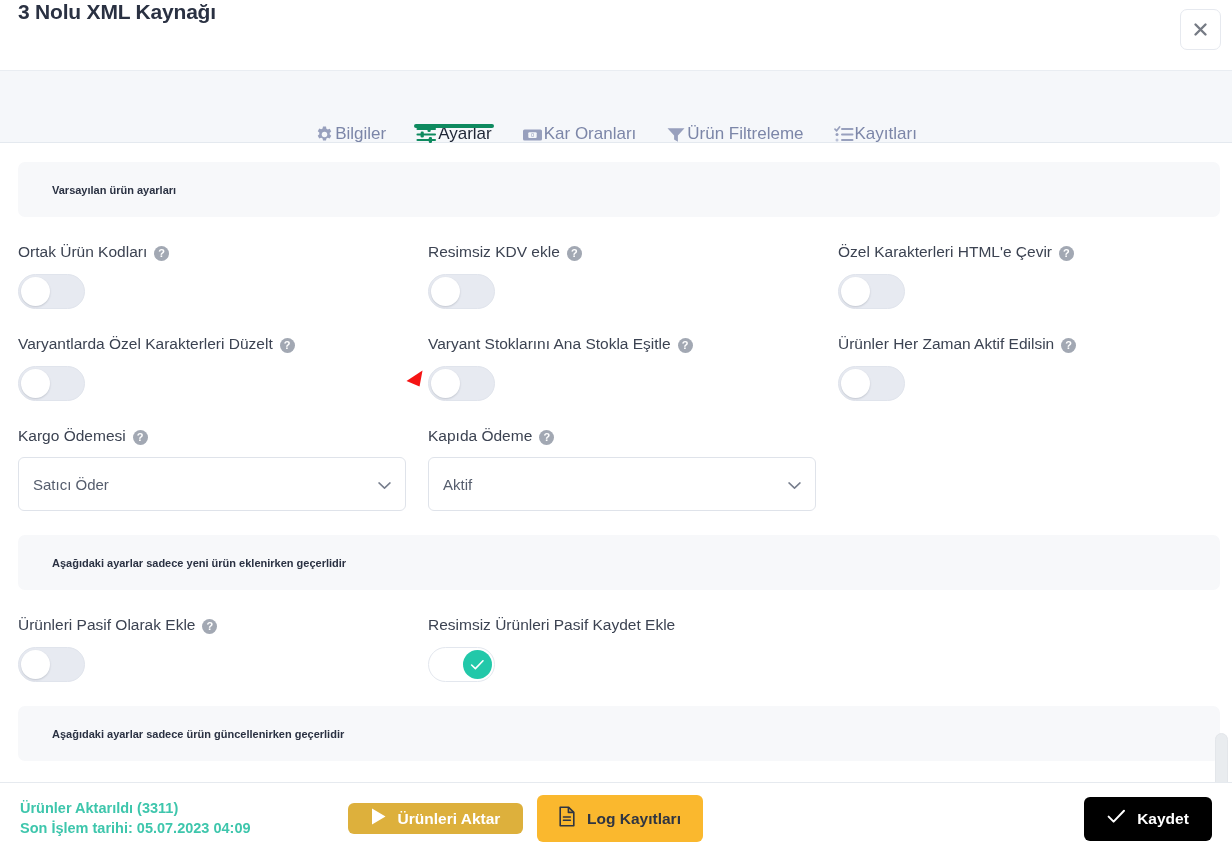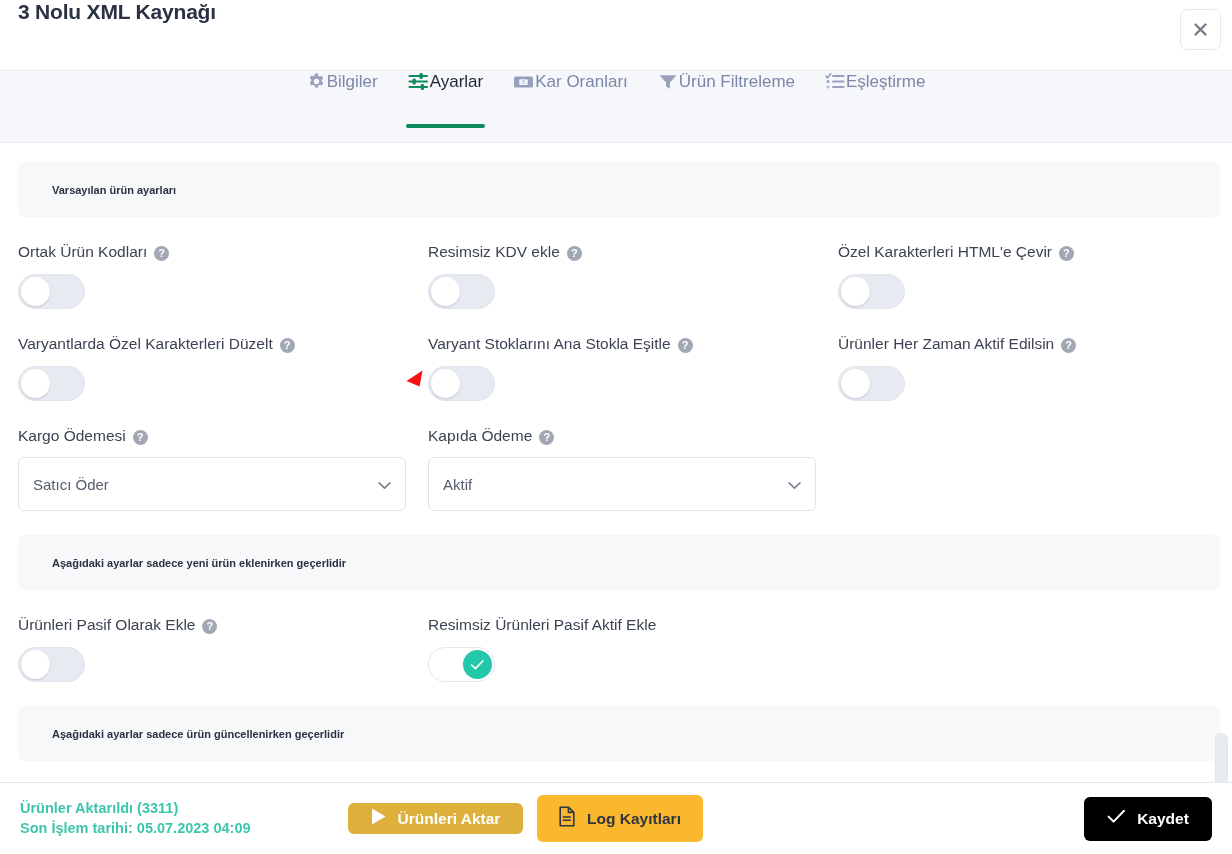--- a/index.html
+++ b/index.html
@@ -41,21 +41,21 @@
   .tabbar {
     height: 72px;
     background: #f5f7fa;
     border-bottom: 1px solid #e4e9ef;
     display: flex; align-items: center; justify-content: center;
     gap: 26px;
     padding-top: 2px;
   }
   .tab {
     position: relative;
-    display: flex; align-items: flex-start; gap: 1px;
+    display: flex; align-items: flex-end; gap: 1px;
     height: 72px;
     padding: 0 2px;
     font-size: 17px;
     color: #7c86a8;
     cursor: pointer;
     white-space: nowrap;
   }
   .tab .tab-ico { display:flex; align-items:center; }
   .tab.active { color: #1f2636; font-weight: 500; }
   .tab.active::after {
@@ -265,21 +265,21 @@
           <g stroke="#98a0bd" stroke-width="2" stroke-linecap="round">
             <line x1="8" y1="4" x2="18.5" y2="4"></line>
             <line x1="8" y1="9.5" x2="18.5" y2="9.5"></line>
             <line x1="8" y1="15" x2="18.5" y2="15"></line>
           </g>
           <path d="M1 4.2 L2.6 5.8 L5.6 1.9" stroke="#98a0bd" stroke-width="1.7" fill="none" stroke-linecap="round" stroke-linejoin="round"></path>
           <circle cx="3" cy="9.5" r="1.5" fill="#98a0bd"></circle>
           <circle cx="3" cy="15" r="1.5" fill="#b9c0d6"></circle>
         </svg>
       </span>
-      <span>Eşleştirme</span>
+      <span>Kayıtları</span>
     </div>
   </div>
 
   <div class="body-scroll">
 
     <div class="section-head">
       <span>Varsayılan ürün ayarları</span>
     </div>
 
     <div class="grid">
@@ -387,21 +387,21 @@
           <span>Ürünleri Pasif Olarak Ekle</span>
           <span class="help">?</span>
         </div>
         <div class="toggle">
             <div class="knob"></div>
           </div>
       </div>
 
       <div class="field">
         <div class="field-label">
-          <span>Resimsiz Ürünleri Pasif Aktif Ekle</span>
+          <span>Resimsiz Ürünleri Pasif Kaydet Ekle</span>
         </div>
         <div class="toggle on">
           <div class="knob">
             <svg width="15" height="12" viewBox="0 0 15 12">
                 <path d="M1.6 6 L5.4 9.6 L13 1.8" stroke="#ffffff" stroke-width="1.6" fill="none" stroke-linecap="round" stroke-linejoin="round"></path>
               </svg>
           </div>
         </div>
       </div>
       <div></div>

